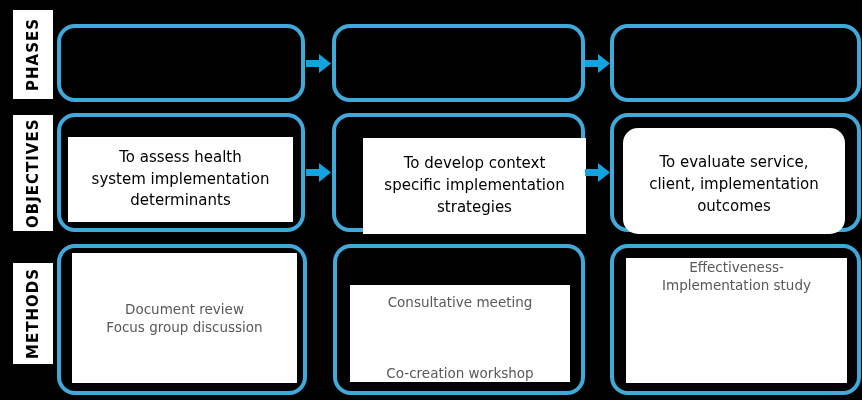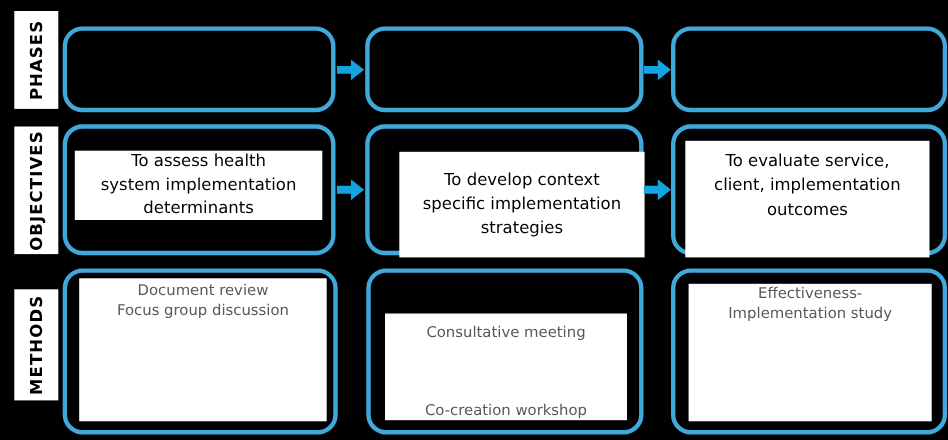--- a/index.html
+++ b/index.html
@@ -62,32 +62,32 @@
   }
   .obj {
     display: flex;
     align-items: center;
     justify-content: center;
     white-space: pre-line;
     font-size: 15px;
     line-height: 1.45;
     color: var(--objtext, #000);
   }
-  .o1 { left: 68px;  top: 137px; width: 225px; height: 63px; }
+  .o1 { left: 68px;  top: 137px; width: 225px; height: 85px; }
   .o2 { left: 363px; top: 138px; width: 223px; height: 96px; }
-  .o3 { left: 623px; top: 128px; width: 222px; height: 106px; align-items: flex-start; padding-top: 8px; }
+  .o3 { left: 623px; top: 128px; width: 222px; height: 106px; align-items: flex-start; padding-top: 24px; border-radius: 15px; }
 
   .mbox {
     display: flex;
     flex-direction: column;
     align-items: center;
     color: var(--methodtext, #595959);
     font-size: 13.5px;
   }
-  .m1 { left: 72px;  top: 253px; width: 225px; height: 130px; justify-content: flex-start; padding: 2px 0; }
+  .m1 { left: 72px;  top: 253px; width: 225px; height: 130px; justify-content: center; padding: 2px 0; }
   .m2 { left: 350px; top: 285px; width: 220px; height: 97px;  justify-content: space-between; padding-top: 8px; gap: 17px; }
   .m3 { left: 626px; top: 258px; width: 221px; height: 125px; padding-bottom: 12px; }
   .mitem { white-space: pre-line; line-height: 1.35; }
 
   
   .arrow {
     position: absolute;
     width: 25px;
     height: 19px;
     background: var(--arrow, #12a3e0);

